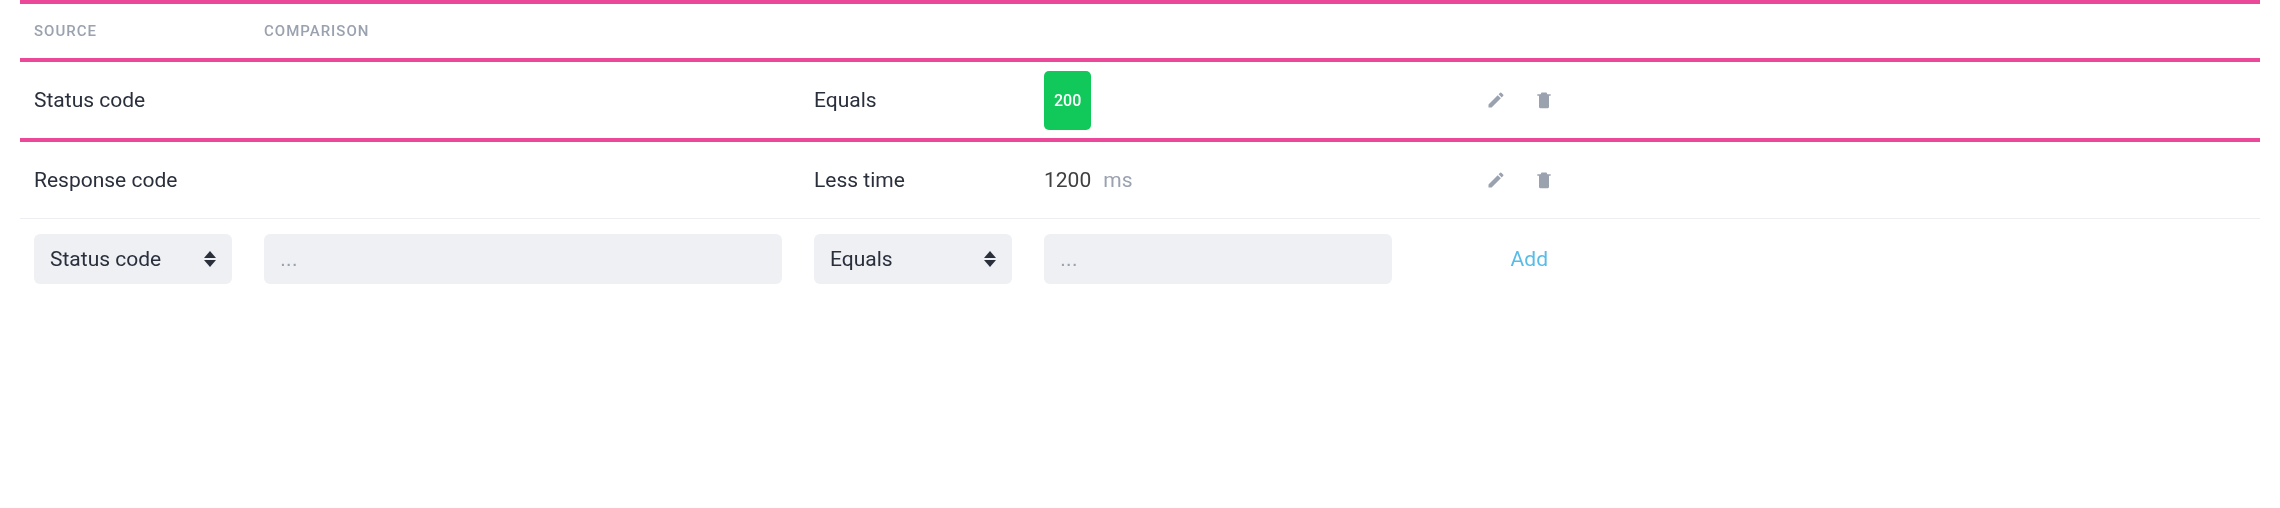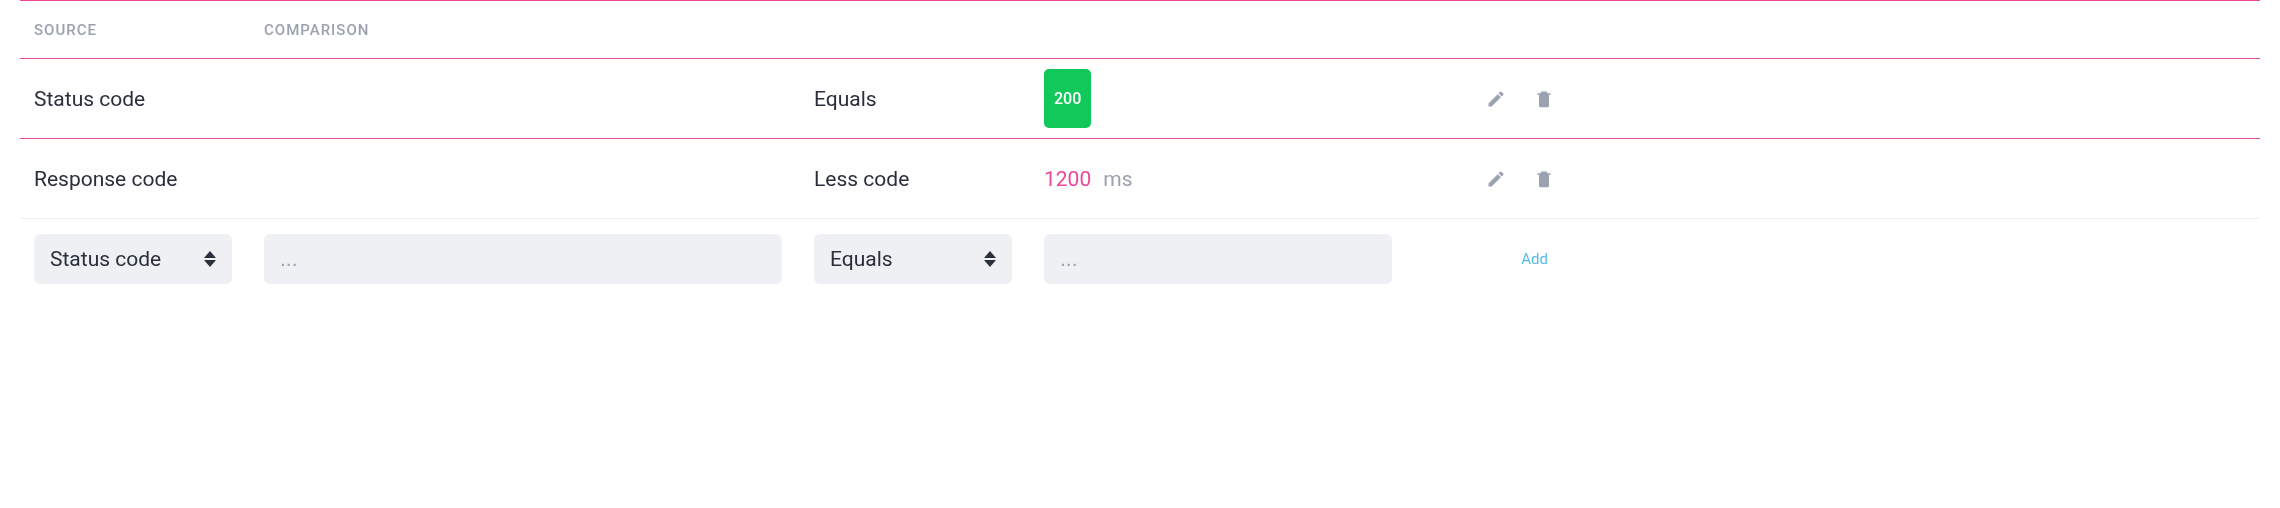--- a/index.html
+++ b/index.html
@@ -15,21 +15,21 @@
       padding: 0 20px;
     }
     .table {
       width: 100%;
       border-collapse: collapse;
     }
     .table-row {
       display: grid;
       grid-template-columns: 230px 550px 230px 380px 130px;
       align-items: center;
-      border-top: 1px solid #ec4899;
+      border-top: 4px solid #ec4899;
       padding: 0 14px;
     }
     .header-row {
       height: 58px;
     }
     .header-cell {
       font-size: 15px;
       letter-spacing: 1px;
       color: #9aa1af;
       text-transform: uppercase;
@@ -65,21 +65,21 @@
       display: inline-block;
       background: #10c95a;
       color: #ffffff;
       font-size: 16px;
       font-weight: 500;
       padding: 20px 10px;
       border-radius: 5px;
     }
     .target-value {
       font-size: 21px;
-      color: #ec4899;
+      color: #404040;
     }
     .target-unit {
       font-size: 21px;
       color: #9aa1af;
       margin-left: 12px;
     }
     .input-row {
       height: 80px;
       border-top: 1px solid #edeef1;
       display: grid;
@@ -123,21 +123,21 @@
       font-size: 21px;
       color: #2a2f3c;
       width: calc(100% - 32px);
       outline: none;
     }
     .text-input::placeholder {
       color: #9aa1af;
     }
     .add-link {
       color: #58bce8;
-      font-size: 15px;
+      font-size: 21px;
       text-align: right;
       cursor: pointer;
       padding-right: 6px;
     }
   </style>
 </head>
 <body>
 
 <div class="table">
 
@@ -164,21 +164,21 @@
         <svg viewBox="0 0 24 24" fill="currentColor">
             <path d="M6 7h12v13a2 2 0 0 1-2 2H8a2 2 0 0 1-2-2V7zm3-4h6l1 2h4v2H4V5h4l1-2z"></path>
           </svg>
       </span>
     </div>
   </div>
 
   <div class="table-row data-row">
     <div class="data-cell">Response code</div>
     <div class="data-cell"></div>
-    <div class="data-cell">Less code</div>
+    <div class="data-cell">Less time</div>
     <div class="data-cell">
       <span class="target-value">1200</span><span class="target-unit">ms</span>
     </div>
     <div class="actions-cell">
       <span class="icon-btn">
         <svg viewBox="0 0 24 24" fill="currentColor">
             <path d="M3 17.25V21h3.75L17.81 9.94l-3.75-3.75L3 17.25zM20.71 7.04a1 1 0 0 0 0-1.41l-2.34-2.34a1 1 0 0 0-1.41 0l-1.83 1.83 3.75 3.75 1.83-1.83z"></path>
           </svg>
       </span>
       <span class="icon-btn">

